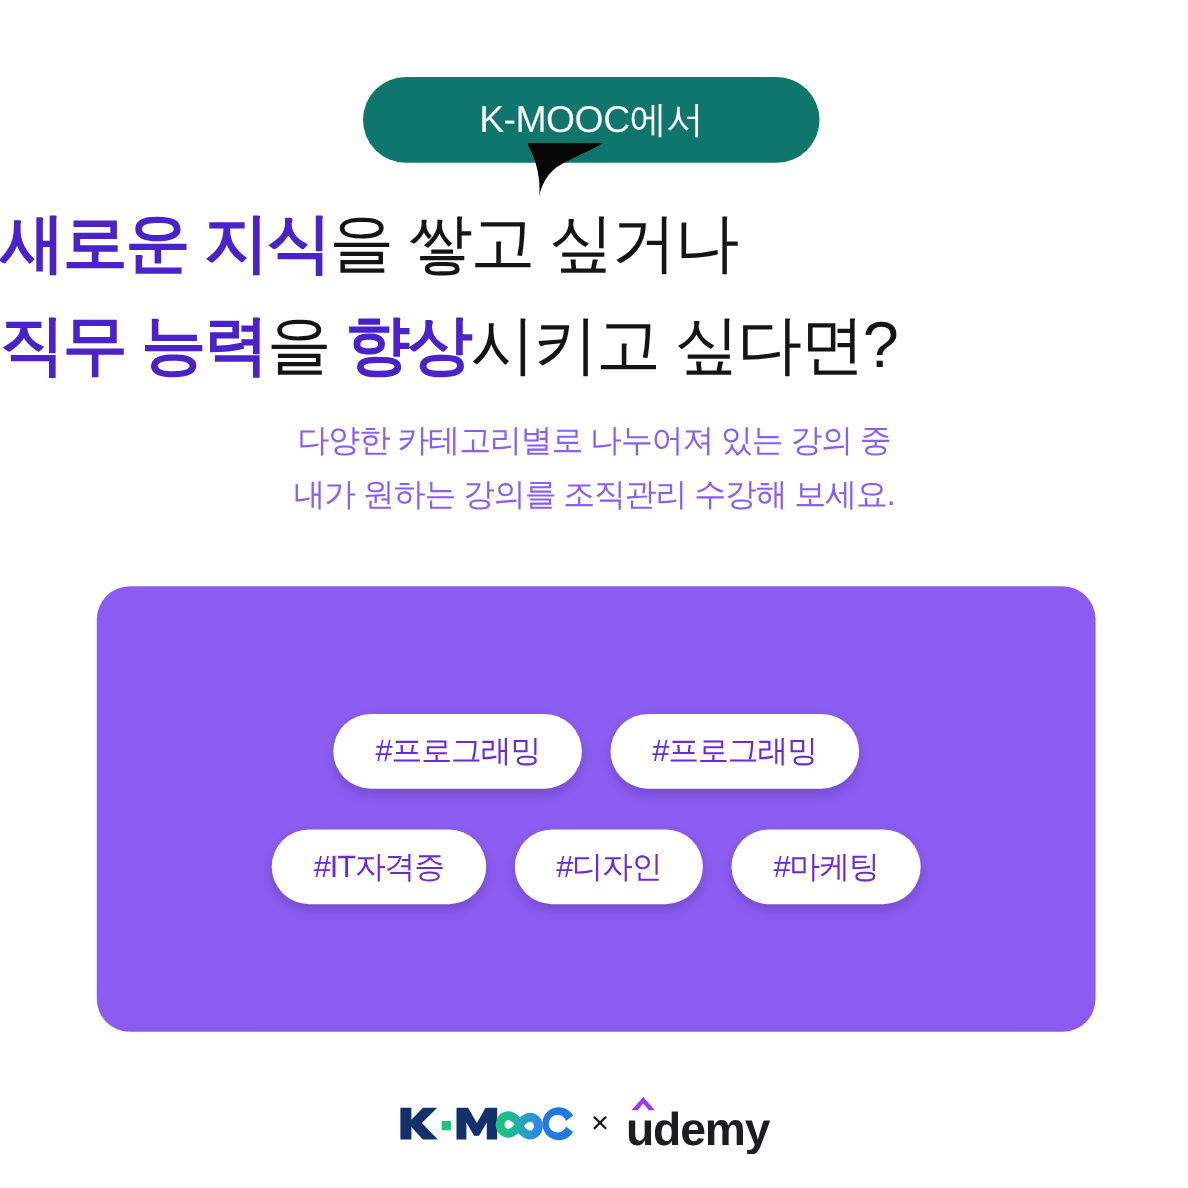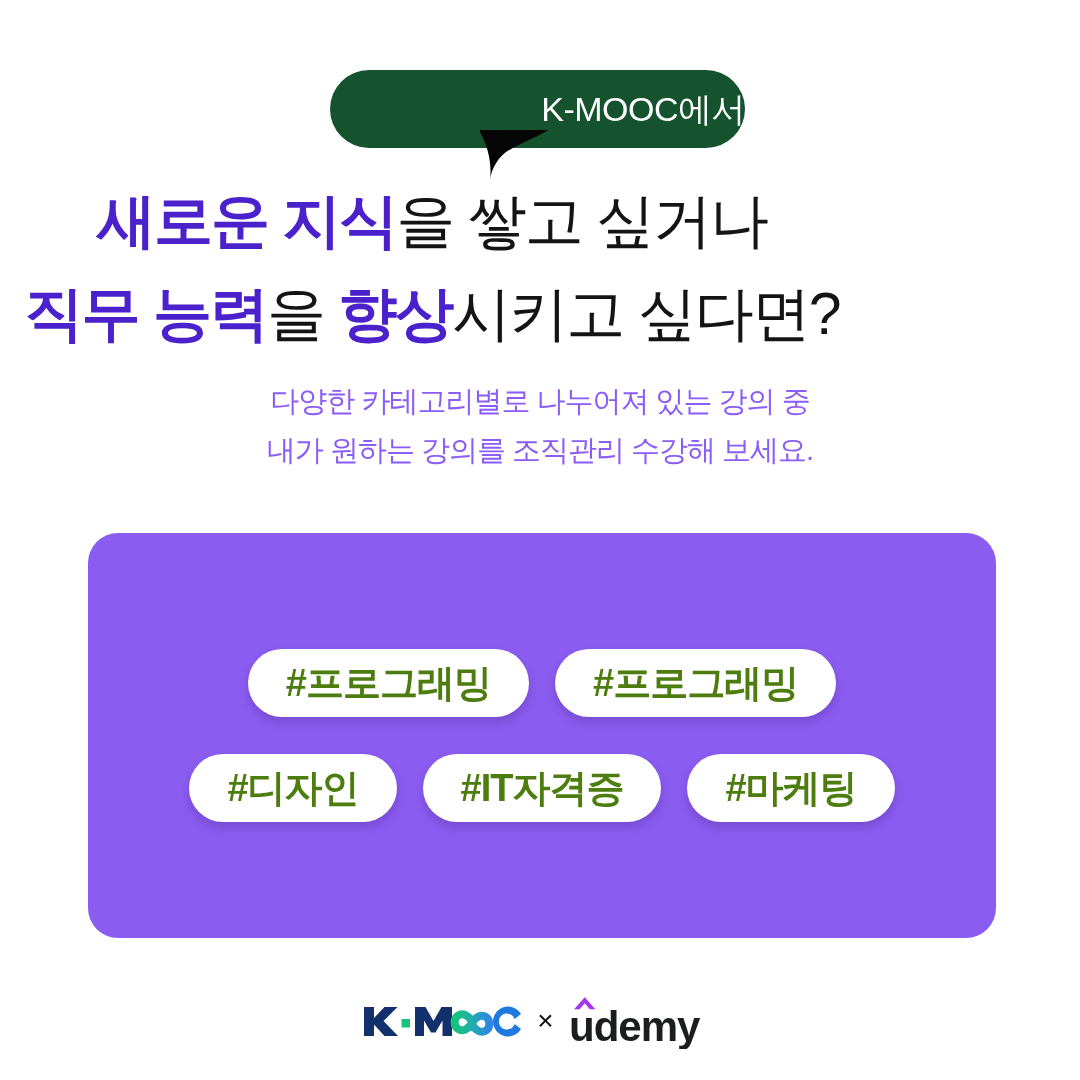--- a/index.html
+++ b/index.html
@@ -22,25 +22,25 @@
   .bubble-wrap {
     position: absolute;
     left: 330px;
     top: 70px;
     width: 415px;
     height: 78px;
   }
   .bubble {
     position: absolute;
     inset: 0;
-    background: #14532d;
+    background: #0f766e;
     border-radius: 39px;
     display: flex;
     align-items: center;
-    justify-content: flex-end;
+    justify-content: center;
   }
   .bubble-text {
     color: #ffffff;
     font-size: 34px;
     letter-spacing: -0.5px;
     line-height: 1;
     font-weight: 400;
     white-space: nowrap;
   }
   .bubble-tail {
@@ -51,21 +51,20 @@
     height: 50px;
     overflow: visible;
   }
 
   
   .headline {
     position: absolute;
     left: 0;
     top: 175px;
     width: 864px;
-    text-align: center;
   }
   .headline-line {
     font-size: 59px;
     font-weight: bold;
     line-height: 93px;
     letter-spacing: -2px;
     color: #111111;
     white-space: nowrap;
   }
   .hl-accent {
@@ -122,26 +121,26 @@
     border-radius: 999px;
     height: 68px;
     display: flex;
     align-items: center;
     justify-content: center;
     padding: 0 38px;
     box-shadow: 0 5px 10px rgba(40, 10, 80, 0.20);
     box-sizing: border-box;
   }
   .tag-label {
-    color: #4d7c0f;
-    font-size: 38px;
+    color: #6d28d9;
+    font-size: 28px;
     letter-spacing: -1px;
     line-height: 1;
     white-space: nowrap;
-    font-weight: 700;
+    font-weight: 400;
   }
 
   
   .footer {
     position: absolute;
     left: 0;
     top: 985px;
     width: 1080px;
     height: 72px;
     display: flex;
@@ -191,24 +190,24 @@
     <div class="tag-row">
       <div class="tag">
           <span class="tag-label">#프로그래밍</span>
         </div>
       <div class="tag">
           <span class="tag-label">#프로그래밍</span>
         </div>
     </div>
     <div class="tag-row">
       <div class="tag">
+          <span class="tag-label">#IT자격증</span>
+        </div>
+      <div class="tag">
           <span class="tag-label">#디자인</span>
-        </div>
-      <div class="tag">
-          <span class="tag-label">#IT자격증</span>
         </div>
       <div class="tag">
           <span class="tag-label">#마케팅</span>
         </div>
     </div>
   </div>
 
   <div class="footer">
 
     <svg class="kmooc-logo" width="165" height="46" viewBox="0 0 330 92">

